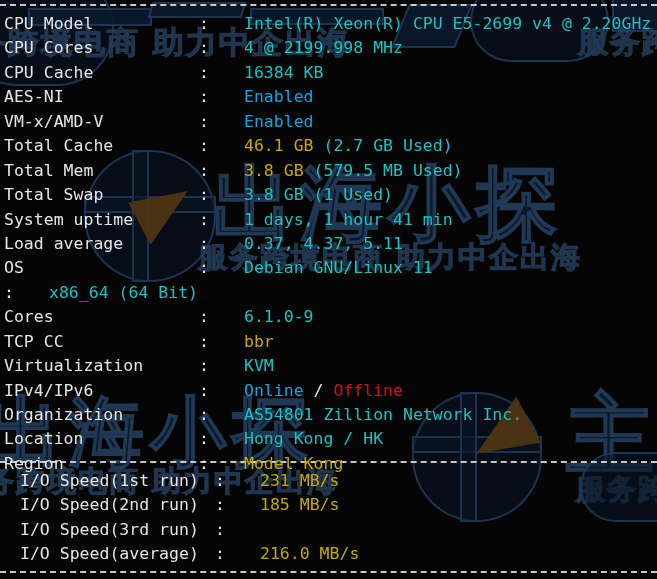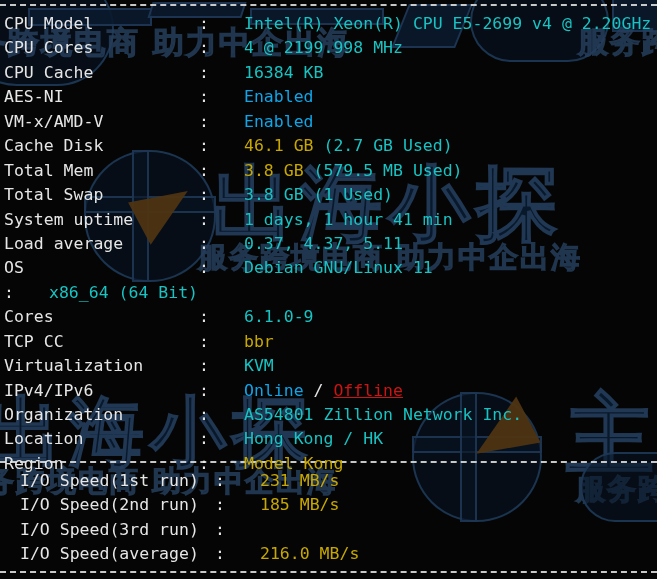--- a/index.html
+++ b/index.html
@@ -95,21 +95,21 @@
     text-align: center;
   }
   .value {
     color: #18c3c3;
     flex: 1 1 auto;
     margin-left: 31px;
   }
   .c-cyan   { color: #18c3c3; }
   .c-yellow { color: #c8a800; }
   .c-green  { color: #0ea5e9; }
-  .c-red    { color: #cc1414; text-decoration: underline; }
+  .c-red    { color: #cc1414; }
   .c-white  { color: #e6e6e6; }
 
   #block-sys { position: absolute; top: 12px; left: 0; right: 0; }
   #block-io  { position: absolute; top: 469px; left: 16px; right: 0; }
   #block-io .label { width: 195px; flex: 0 0 195px; }
 </style>
 </head>
 <body>
 
 <div id="terminal">
@@ -161,21 +161,21 @@
   <div class="divider" id="divider-top"></div>
   <div class="divider" id="divider-mid"></div>
   <div class="divider" id="divider-bottom"></div>
 
   <div id="block-sys" class="content">
       <div class="line"><span class="label">CPU Model</span><span class="colon">:</span><span class="value"><span class="c-cyan">Intel(R) Xeon(R) CPU E5-2699 v4 @ 2.20GHz</span></span></div>
       <div class="line"><span class="label">CPU Cores</span><span class="colon">:</span><span class="value"><span class="c-cyan">4 @ 2199.998 MHz</span></span></div>
       <div class="line"><span class="label">CPU Cache</span><span class="colon">:</span><span class="value"><span class="c-cyan">16384 KB</span></span></div>
       <div class="line"><span class="label">AES-NI</span><span class="colon">:</span><span class="value"><span class="c-green">Enabled</span></span></div>
       <div class="line"><span class="label">VM-x/AMD-V</span><span class="colon">:</span><span class="value"><span class="c-green">Enabled</span></span></div>
-      <div class="line"><span class="label">Cache Disk</span><span class="colon">:</span><span class="value"><span class="c-yellow">46.1 GB</span><span class="c-cyan"> (2.7 GB Used)</span></span></div>
+      <div class="line"><span class="label">Total Cache</span><span class="colon">:</span><span class="value"><span class="c-yellow">46.1 GB</span><span class="c-cyan"> (2.7 GB Used)</span></span></div>
       <div class="line"><span class="label">Total Mem</span><span class="colon">:</span><span class="value"><span class="c-yellow">3.8 GB</span><span class="c-cyan"> (579.5 MB Used)</span></span></div>
       <div class="line"><span class="label">Total Swap</span><span class="colon">:</span><span class="value"><span class="c-cyan">3.8 GB (1 Used)</span></span></div>
       <div class="line"><span class="label">System uptime</span><span class="colon">:</span><span class="value"><span class="c-cyan">1 days, 1 hour 41 min</span></span></div>
       <div class="line"><span class="label">Load average</span><span class="colon">:</span><span class="value"><span class="c-cyan">0.37, 4.37, 5.11</span></span></div>
       <div class="line"><span class="label">OS</span><span class="colon">:</span><span class="value"><span class="c-cyan">Debian GNU/Linux 11</span></span></div>
       <div class="line"><span class="colon">:</span><span class="value"><span class="c-cyan">x86_64 (64 Bit)</span></span></div>
       <div class="line"><span class="label">Cores</span><span class="colon">:</span><span class="value"><span class="c-cyan">6.1.0-9</span></span></div>
       <div class="line"><span class="label">TCP CC</span><span class="colon">:</span><span class="value"><span class="c-yellow">bbr</span></span></div>
       <div class="line"><span class="label">Virtualization</span><span class="colon">:</span><span class="value"><span class="c-cyan">KVM</span></span></div>
       <div class="line"><span class="label">IPv4/IPv6</span><span class="colon">:</span><span class="value"><span class="c-green">Online</span><span class="c-white"> / </span><span class="c-red">Offline</span></span></div>

